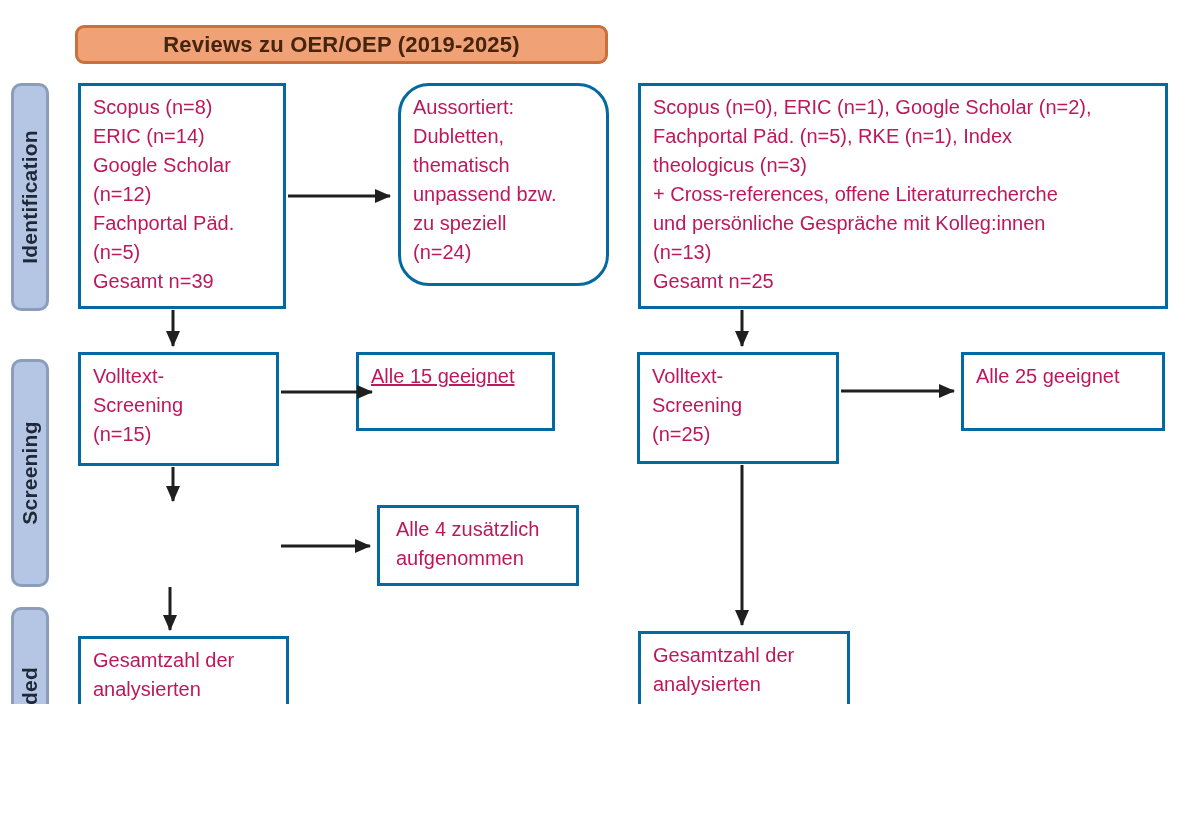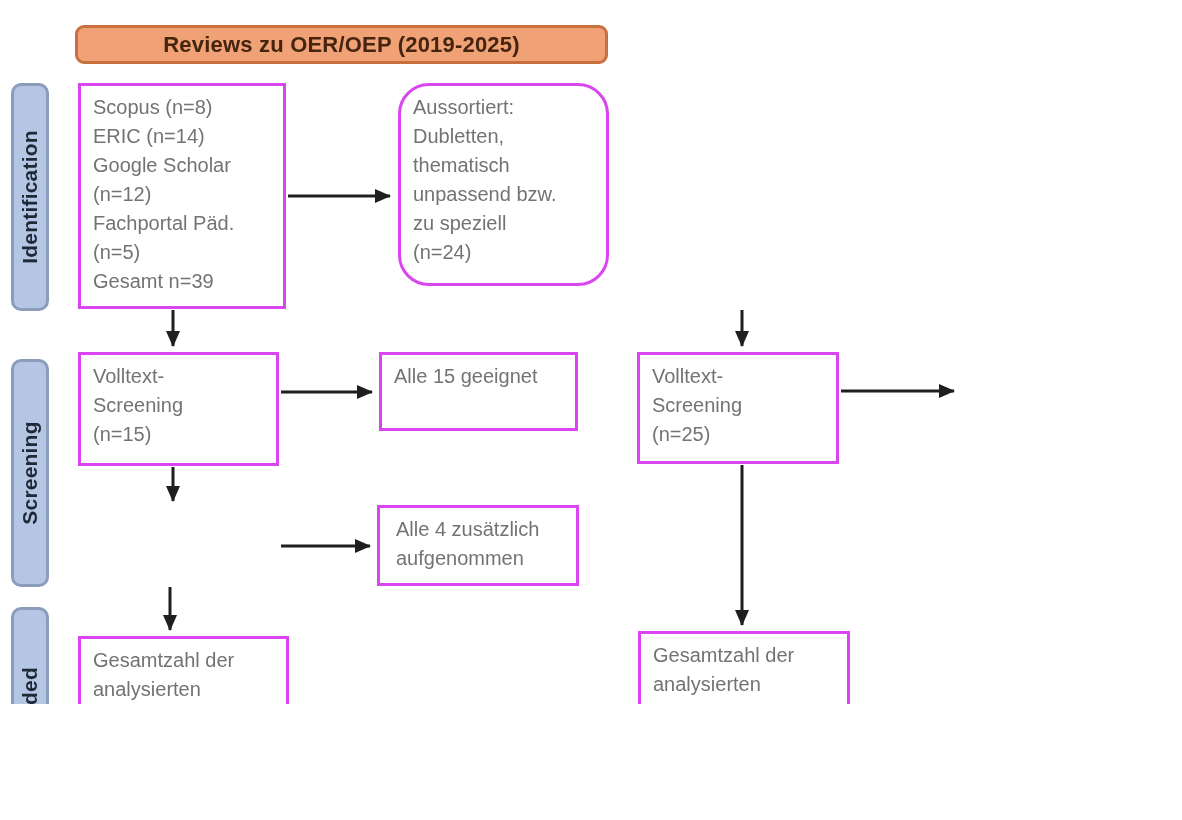--- a/index.html
+++ b/index.html
@@ -39,25 +39,25 @@
     transform: rotate(-90deg);
     white-space: nowrap;
     font-weight: bold;
     font-size: 21px;
     color: #1E2836;
     letter-spacing: 0.2px;
   }
   .box {
     position: absolute;
     background: #ffffff;
-    border: 3px solid #d946ef;
+    border: 3px solid #0369a1;
     box-sizing: border-box;
     font-size: 20px;
     line-height: 29px;
-    color: #737373;
+    color: #be185d;
     padding: 7px 12px;
     text-align: left;
   }
   .arrow-layer {
     position: absolute;
     left: 0; top: 0;
     width: 1182px;
     height: 820px;
     pointer-events: none;
   }
@@ -78,30 +78,32 @@
   <div class="stage-pill" style="left:11px; top:607px; width:38px; height:207px;">
     <span>Included</span>
   </div>
 
   <div class="box" style="left:78px; top:83px; width:208px; height:226px;">Scopus (n=8)<br>ERIC (n=14)<br>Google Scholar<br>(n=12)<br>Fachportal Päd.<br>(n=5)<br>Gesamt n=39</div>
 
   <div class="box" style="left:398px; top:83px; width:211px; height:203px;border-radius:31px;">Aussortiert:<br>Dubletten,<br>thematisch<br>unpassend bzw.<br>zu speziell<br>(n=24)</div>
 
   <div class="box" style="left:78px; top:352px; width:201px; height:114px;">Volltext-<br>Screening<br>(n=15)</div>
 
-  <div class="box" style="left:379px; top:352px; width:199px; height:79px;">Alle 15 geeignet</div>
+  <div class="box" style="left:356px; top:352px; width:199px; height:79px;text-decoration:underline;">Alle 15 geeignet</div>
 
 
   <div class="box" style="left:377px; top:505px; width:202px; height:81px;padding-left:16px;">Alle 4 zusätzlich<br>aufgenommen</div>
 
   <div class="box" style="left:78px; top:636px; width:211px; height:136px;">Gesamtzahl der<br>analysierten<br>Reviews<br>(n=19)</div>
 
+  <div class="box" style="left:638px; top:83px; width:530px; height:226px;">Scopus (n=0), ERIC (n=1), Google Scholar (n=2),<br>Fachportal Päd. (n=5), RKE (n=1), Index<br>theologicus (n=3)<br>+ Cross-references, offene Literaturrecherche<br>und persönliche Gespräche mit Kolleg:innen<br>(n=13)<br>Gesamt n=25</div>
 
   <div class="box" style="left:637px; top:352px; width:202px; height:112px;">Volltext-<br>Screening<br>(n=25)</div>
 
+  <div class="box" style="left:961px; top:352px; width:204px; height:79px;">Alle 25 geeignet</div>
 
   <div class="box" style="left:638px; top:631px; width:212px; height:141px;">Gesamtzahl der<br>analysierten<br>Publikationen<br>(n=25)</div>
 
   <svg class="arrow-layer" viewBox="0 0 1182 820" xmlns="http://www.w3.org/2000/svg">
     <defs>
       <marker id="arrowhead" markerUnits="userSpaceOnUse" markerWidth="18" markerHeight="16" refX="15" refY="7" orient="auto">
         <path d="M0,0 L16,7 L0,14 Z" fill="#1F1F1F"></path>
       </marker>
     </defs>
     <g stroke="#1F1F1F" stroke-width="3">

